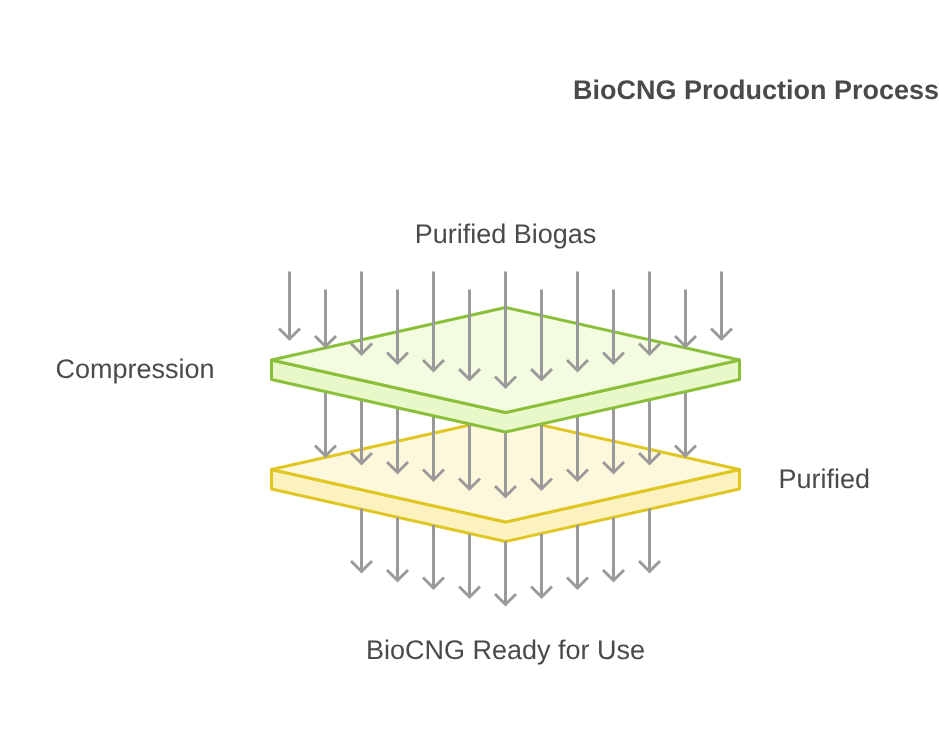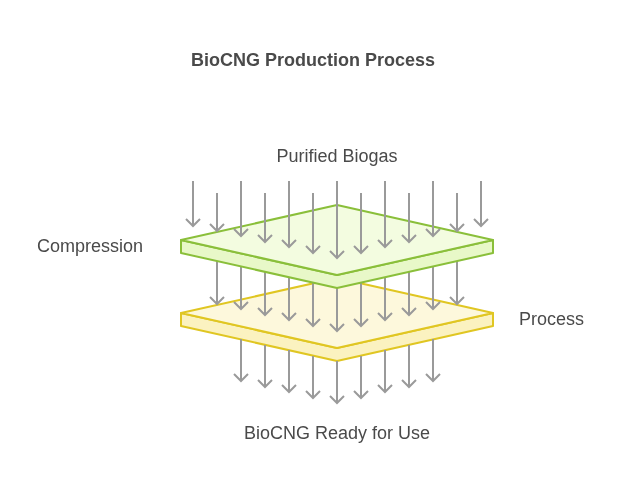--- a/index.html
+++ b/index.html
@@ -1,18 +1,18 @@
 <!DOCTYPE html>
 <html><head>
 <meta charset="utf-8">
 <style>
   html, body { margin: 0; padding: 0; background: #ffffff; }
   body { width: 626px; height: 494px; position: relative; overflow: hidden;
          font-family: "Liberation Sans", "DejaVu Sans", sans-serif; }
-  .title { position: absolute; left: 0; width: 626px; top: 50px; text-align: center;
+  .title { position: absolute; left: 0; width: 626px; top: 50px; text-align: right;
            font-size: 18px; font-weight: bold; color: #4a4a4a; }
   .label { position: absolute; font-size: 18px; color: #4a4a4a; white-space: nowrap; }
   #lbl-top { left: 0; width: 674px; top: 146px; text-align: center; }
   #lbl-left { left: 37px; top: 236px; }
   #lbl-right { left: 519px; top: 309px; }
   #lbl-bottom { left: 0; width: 674px; top: 423px; text-align: center; }
   svg { position: absolute; left: 0; top: 0; }
 </style>
 </head>
 <body>
@@ -164,14 +164,14 @@
       </g>
       <g>
         <line x1="433" y1="339" x2="433" y2="381" stroke="#9a9a9a" stroke-width="2"></line>
         <polyline points="426,374 433,381 440,374" fill="none" stroke="#9a9a9a" stroke-width="2"></polyline>
       </g>
     </g>
 </svg>
 
 <div class="label" id="lbl-top">Purified Biogas</div>
 <div class="label" id="lbl-left">Compression</div>
-<div class="label" id="lbl-right">Process</div>
+<div class="label" id="lbl-right">Purified</div>
 <div class="label" id="lbl-bottom">BioCNG Ready for Use</div>
 
 </body></html>

